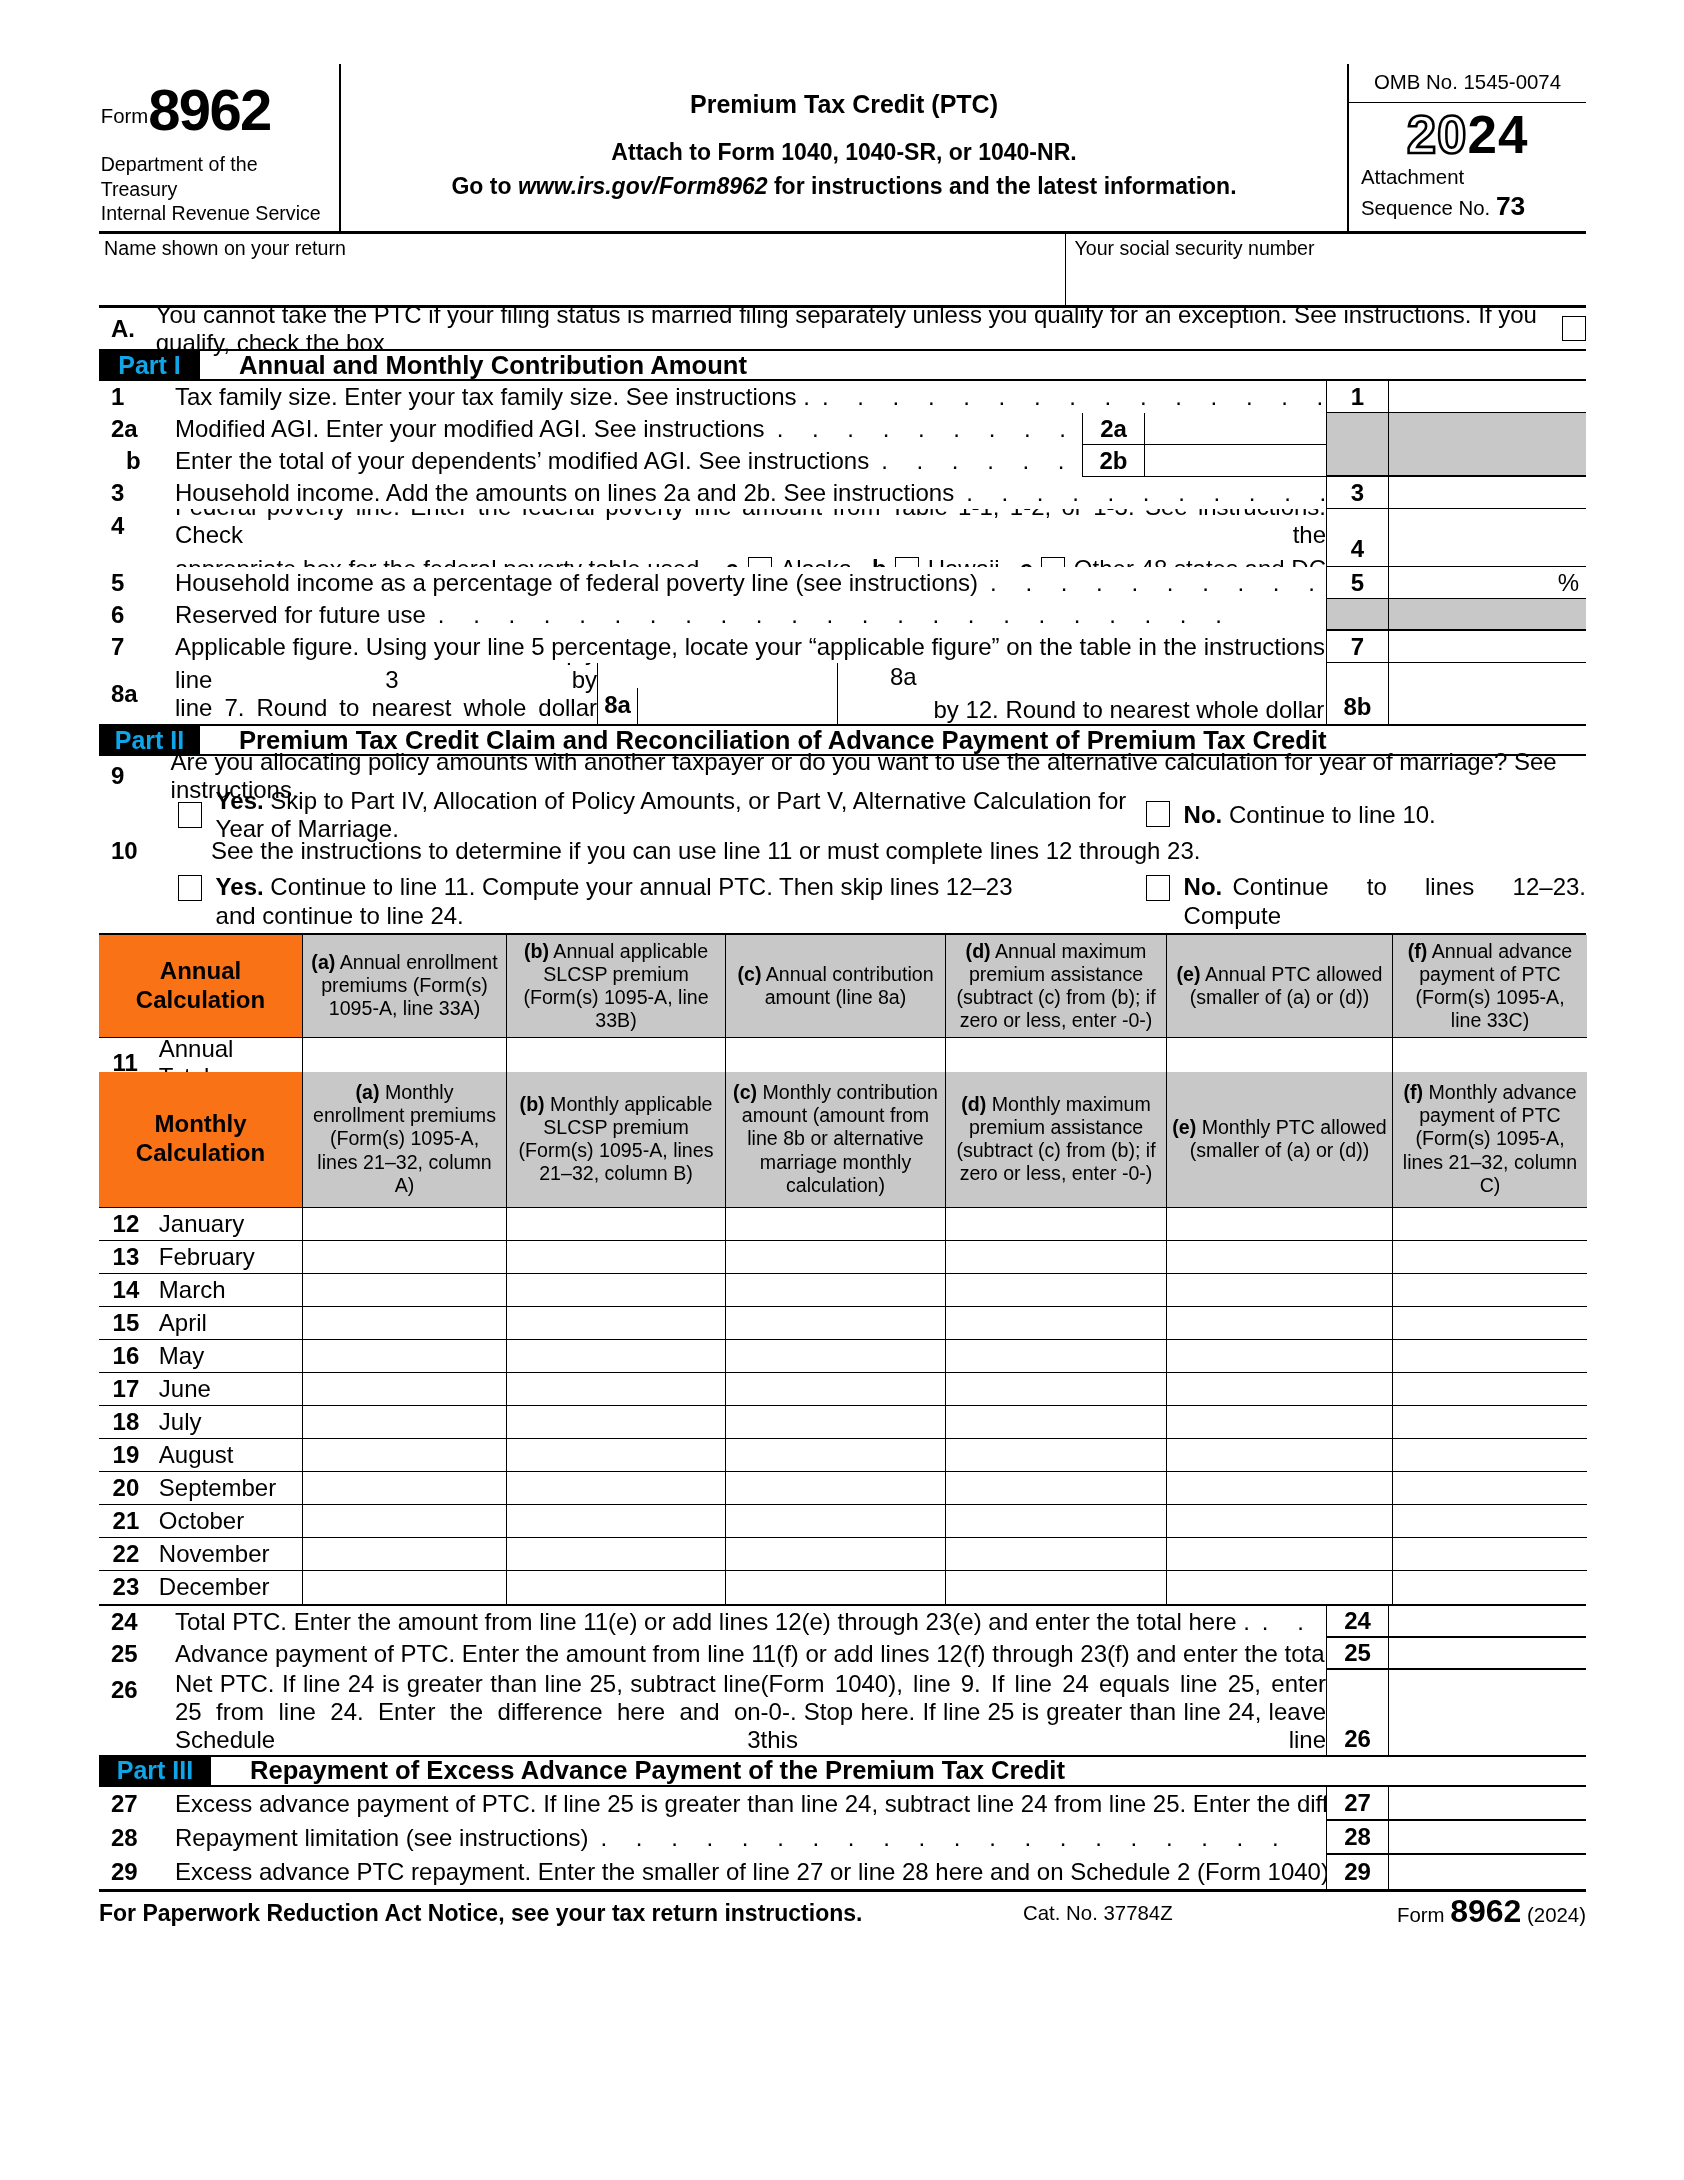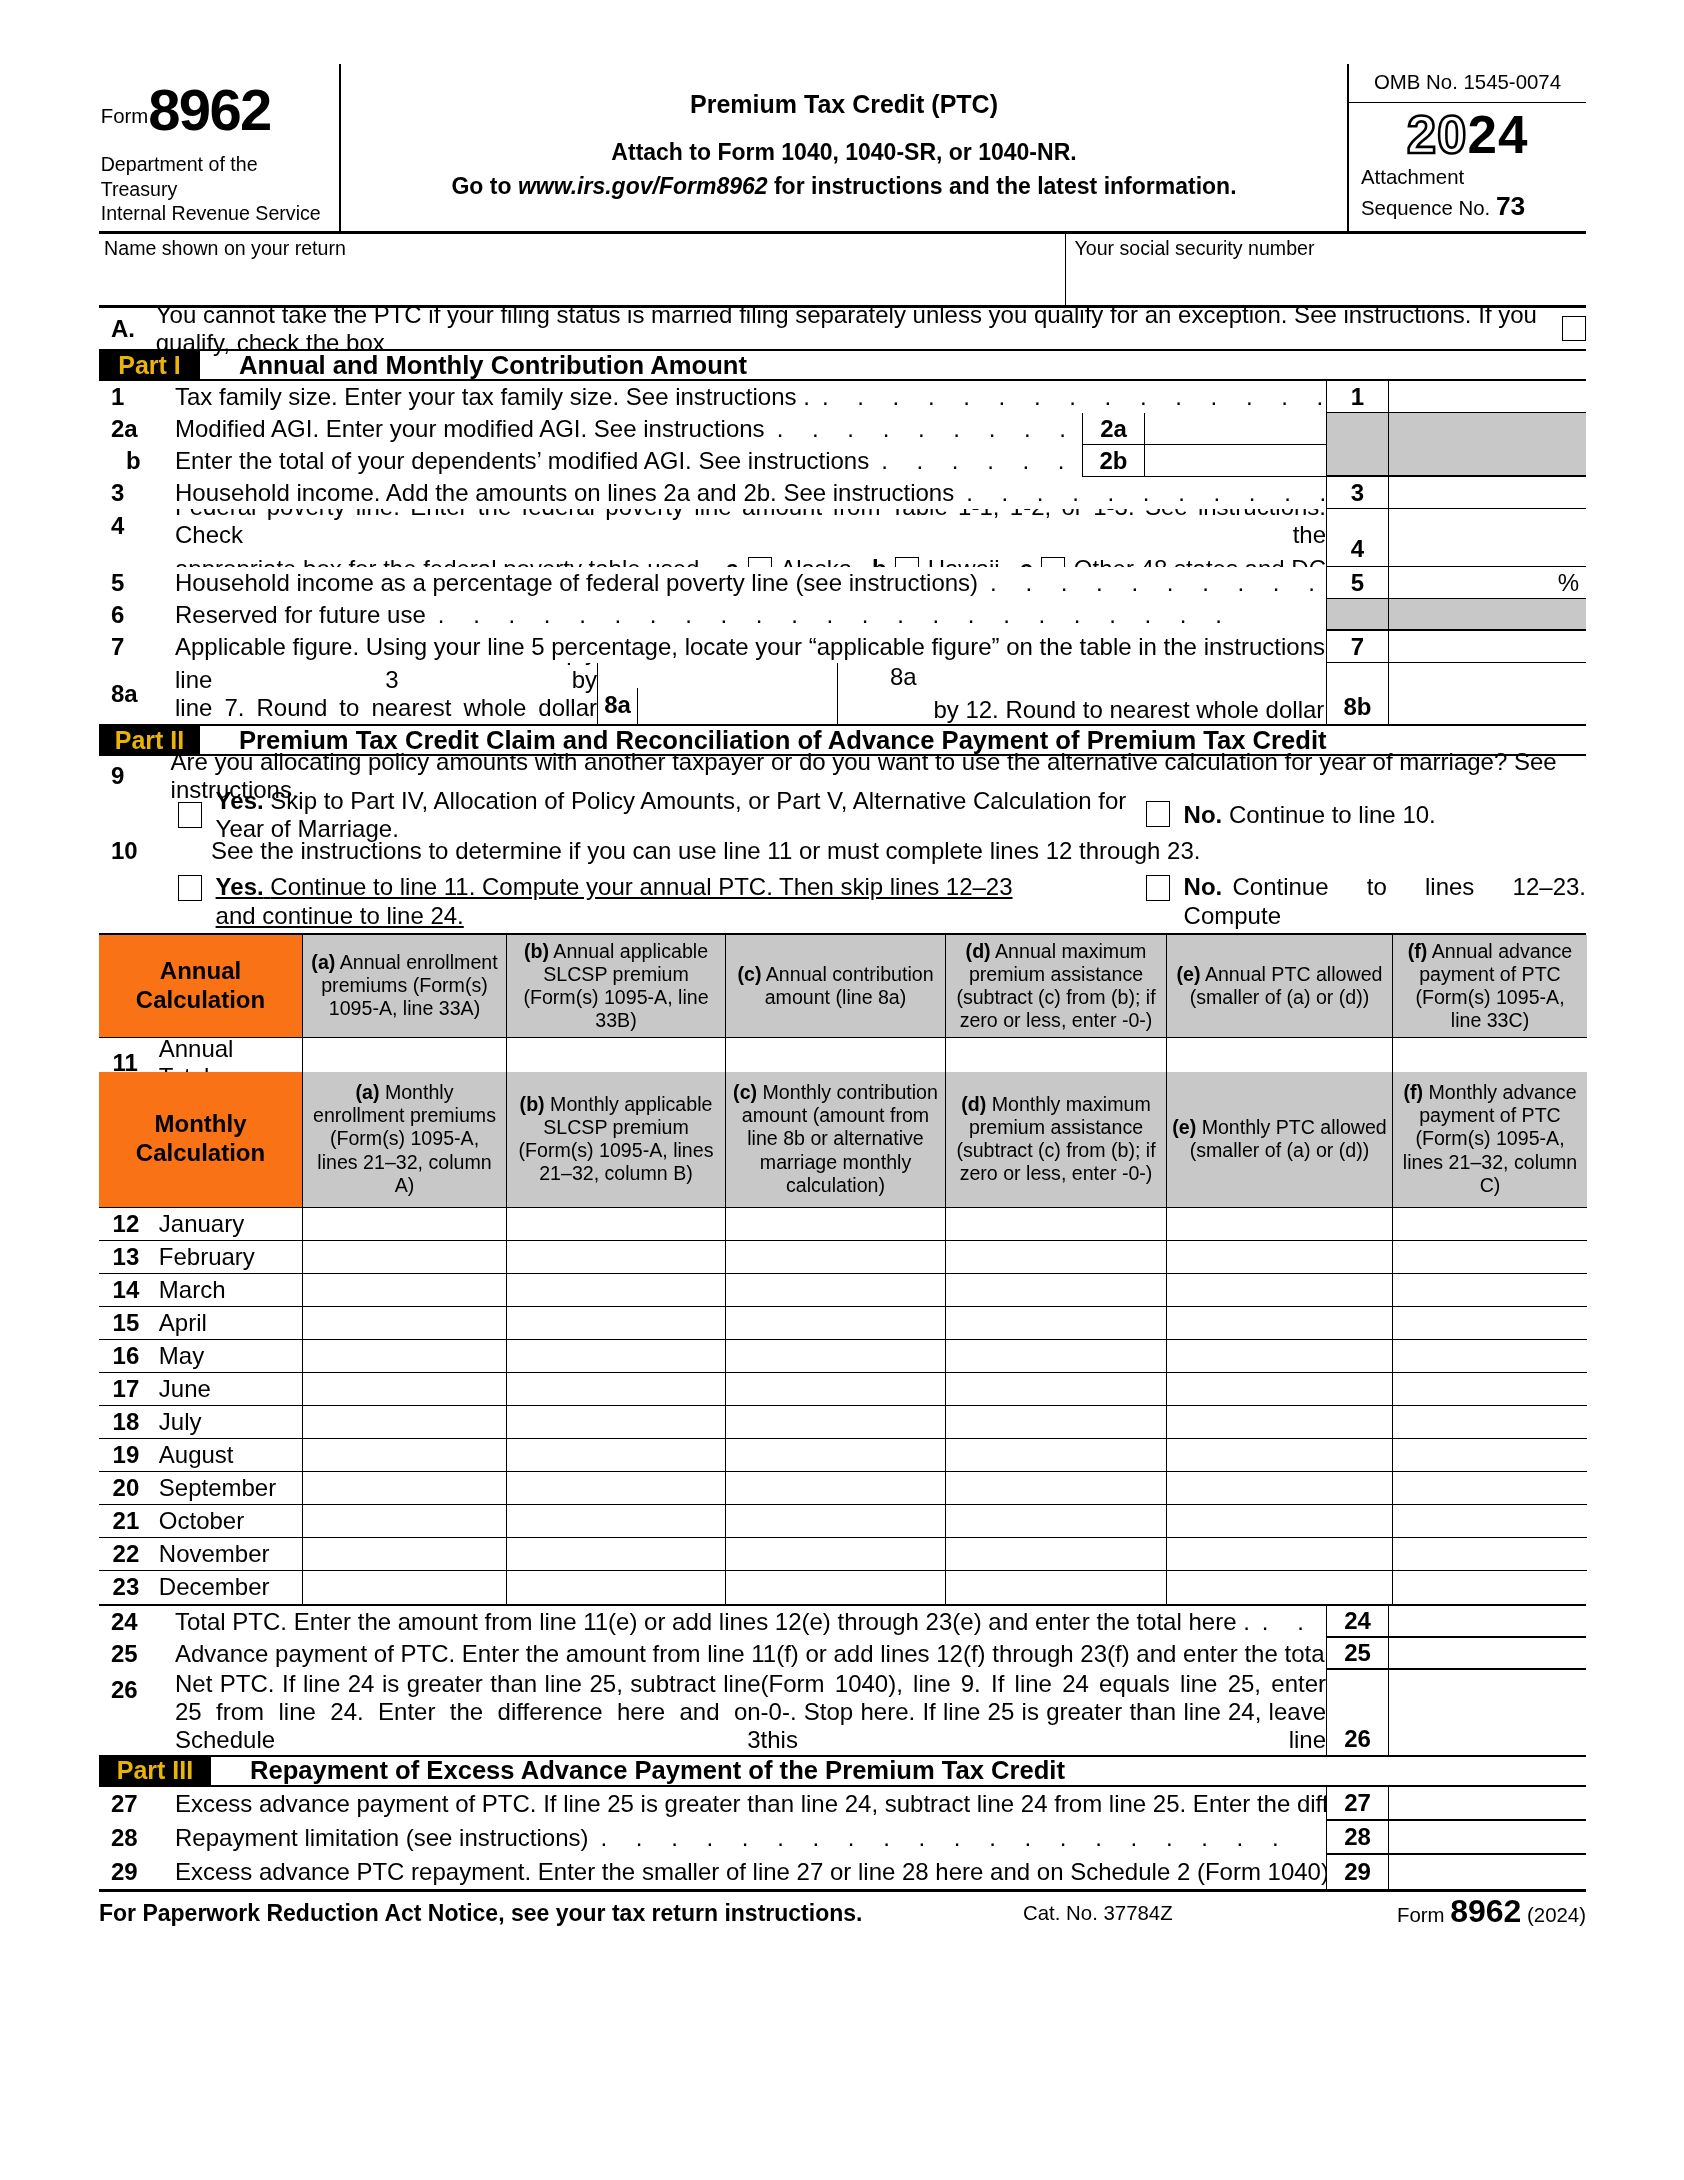--- a/index.html
+++ b/index.html
@@ -37,21 +37,21 @@
   .ssncell { width:520px; font-size:19.6px; padding:2.6px 8.5px; }
 
   
   .rowA { display:flex; align-items:center; height:41px; }
   .rowA .An { width:64px; font-weight:bold; padding-left:12px; font-size:24px; }
   .cb { width:24px; height:25.6px; border:1.7px solid #000; background:#fff; display:inline-block; flex:none; }
   .rowA .cb { margin-left:15.3px; }
 
   
   .pbar { display:flex; align-items:stretch; height:32px; border-top:2.6px solid #000; border-bottom:2.6px solid #000; background:#fff; }
-  .plabel { width:101px; background:#000; color:#eab308; font-weight:bold; font-size:25px; display:flex; align-items:center; justify-content:center; }
+  .plabel { width:101px; background:#000; color:#0ea5e9; font-weight:bold; font-size:25px; display:flex; align-items:center; justify-content:center; }
   .ptitle { font-weight:bold; font-size:25.6px; display:flex; align-items:center; padding-left:39px; }
 
   
   .r { display:flex; align-items:stretch; }
   .n { width:76px; font-weight:bold; padding-left:12px; display:flex; align-items:center; }
   .n.indent { padding-left:27px; }
   .t { flex:1; display:flex; align-items:center; overflow:hidden; white-space:nowrap; }
   .rp { display:flex; width:260px; flex:none; border-bottom:1.7px solid #000; }
   .rp.thick { border-bottom:2.6px solid #000; }
   .rp.nob { border-bottom:none; }
@@ -88,21 +88,21 @@
   .t8b .l2 { text-align:right; margin-top:4.3px; }
 
   
   .q { display:flex; align-items:center; }
   .q .n { align-self:stretch; }
   .yn { display:flex; align-items:center; }
   .yn .ypart { width:968px; margin-left:79px; display:flex; align-items:center; }
   .yn .ypart .cb, .yn10 .cb { margin-right:13.6px; }
   .yn .npart { display:flex; align-items:flex-start; }
   .yn10 { display:flex; align-items:flex-start; }
-  .yn10 .ypart10 { width:968px; margin-left:79px; display:flex;text-decoration:underline; }
+  .yn10 .ypart10 { width:968px; margin-left:79px; display:flex; }
   .yn10 .npart10 { width:440px; display:flex; }
   .yn10 .cb { margin-top:3.4px; }
   .ynlines { flex:1; line-height:1.22; }
   .ynlines .bno { margin-right:10.2px; }
 
   
   .ptable { border-top:2.6px solid #000; border-bottom:2.6px solid #000; }
   .trow { display:grid; grid-template-columns:203px 204px 219px 220px 221px 226px 195px; }
   .cell { border-left:1.7px solid #000; border-bottom:1.7px solid #000; }
   .cell.first { border-left:none; }

